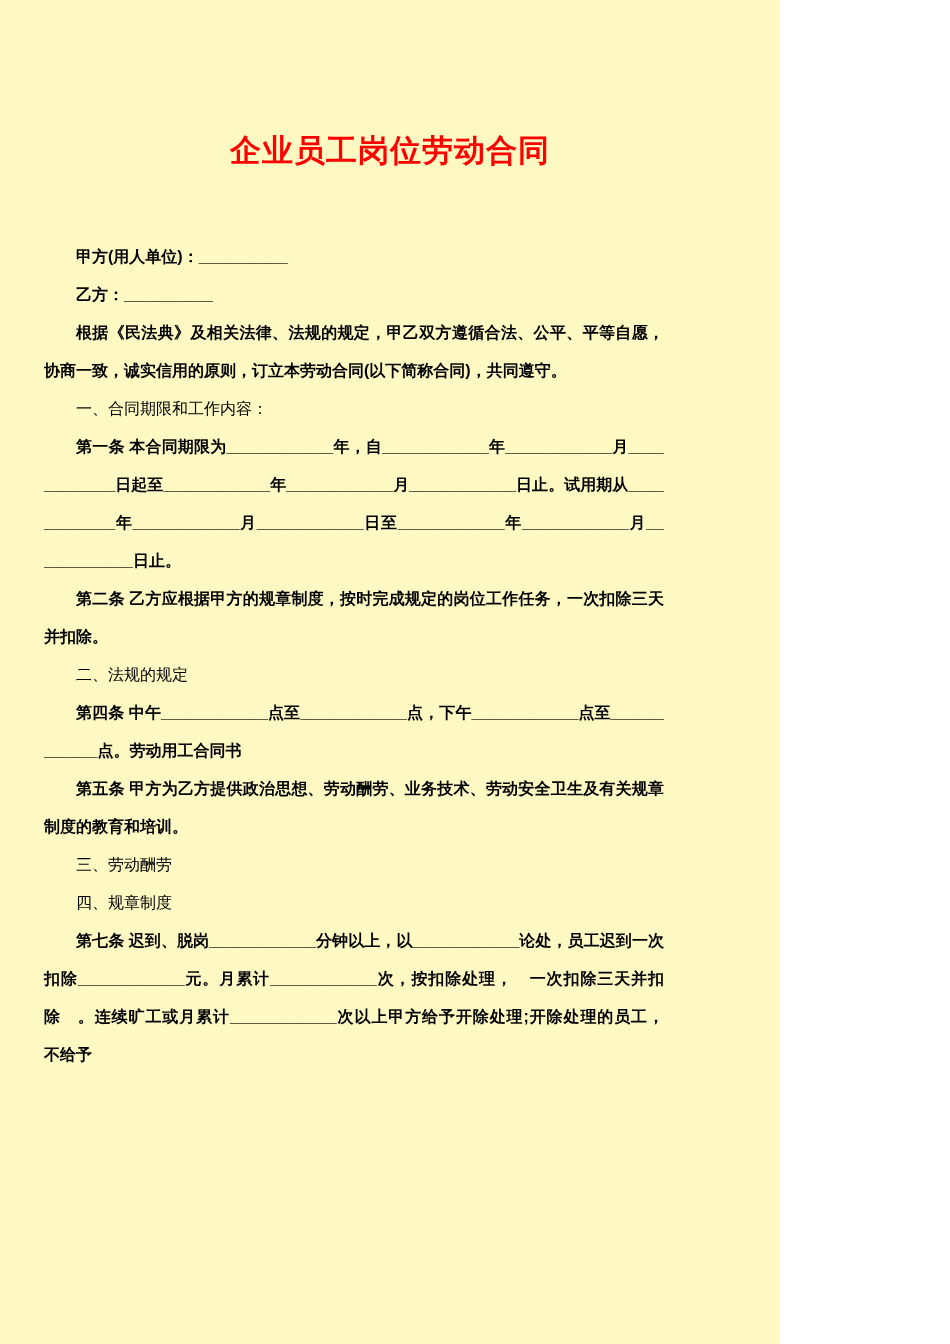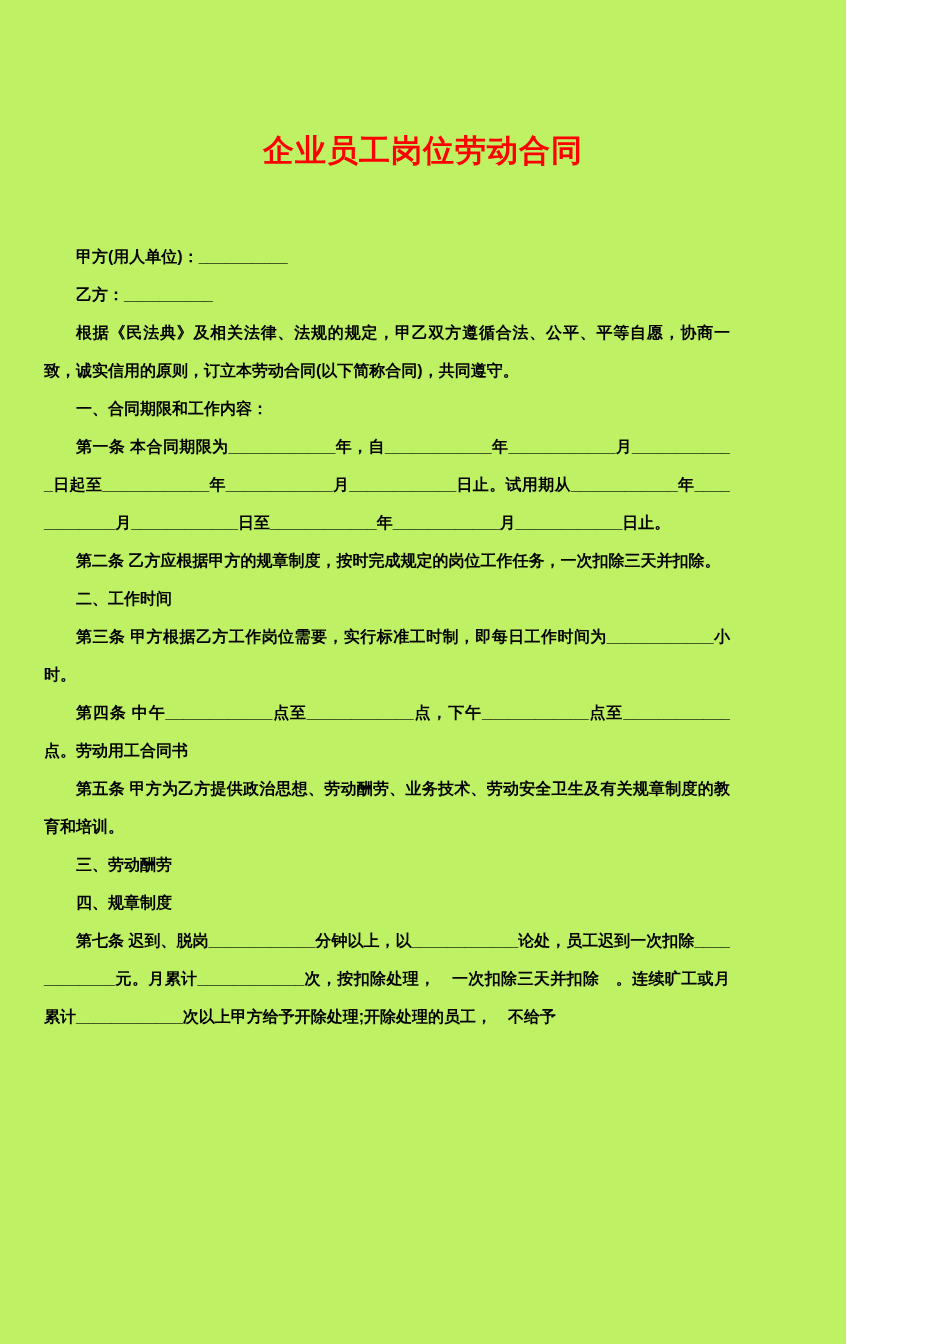--- a/index.html
+++ b/index.html
@@ -2,23 +2,23 @@
 <html><head>
 <meta charset="utf-8">
 <style>
   html, body {
     margin: 0;
     padding: 0;
     background: #ffffff;
   }
   .page {
     position: relative;
-    width: 846px;
+    width: 780px;
     height: 1344px;
-    background: #bef264;
+    background: #fef9c3;
     overflow: hidden;
     font-family: "Liberation Sans", sans-serif;
   }
   .doc-title {
     margin: 130px 0 66px 0;
     padding: 0;
     text-align: center;
     font-size: 31px;
     line-height: 42px;
     font-weight: 800;
@@ -36,36 +36,35 @@
     text-justify: inter-ideograph;
   }
   .doc-body p {
     margin: 0;
     padding: 0;
     text-indent: 2em;
     word-break: break-all;
     overflow-wrap: anywhere;
   }
   .doc-body p.heading {
-    font-weight: 700;
+    font-weight: 400;
   }
 </style>
 </head>
 <body>
 
 <div class="page">
   <h1 class="doc-title" style="color: rgb(255, 0, 0);">企业员工岗位劳动合同</h1>
   <div class="doc-body">
       <p>甲方(用人单位)：__________</p>
       <p>乙方：__________</p>
       <p>根据《民法典》及相关法律、法规的规定，甲乙双方遵循合法、公平、平等自愿，协商一致，诚实信用的原则，订立本劳动合同(以下简称合同)，共同遵守。</p>
       <p class="heading">一、合同期限和工作内容：</p>
       <p>第一条 本合同期限为____________年，自____________年____________月____________日起至____________年____________月____________日止。试用期从____________年____________月____________日至____________年____________月____________日止。</p>
       <p>第二条 乙方应根据甲方的规章制度，按时完成规定的岗位工作任务，一次扣除三天并扣除。</p>
-      <p class="heading">二、工作时间</p>
-      <p>第三条 甲方根据乙方工作岗位需要，实行标准工时制，即每日工作时间为____________小时。</p>
+      <p class="heading">二、法规的规定</p>
       <p>第四条 中午____________点至____________点，下午____________点至____________点。劳动用工合同书</p>
       <p>第五条 甲方为乙方提供政治思想、劳动酬劳、业务技术、劳动安全卫生及有关规章制度的教育和培训。</p>
       <p class="heading">三、劳动酬劳</p>
       <p class="heading">四、规章制度</p>
       <p>第七条 迟到、脱岗____________分钟以上，以____________论处，员工迟到一次扣除____________元。月累计____________次，按扣除处理，　一次扣除三天并扣除　。连续旷工或月累计____________次以上甲方给予开除处理;开除处理的员工，　不给予</p>
     </div>
 </div>
 
 </body></html>

